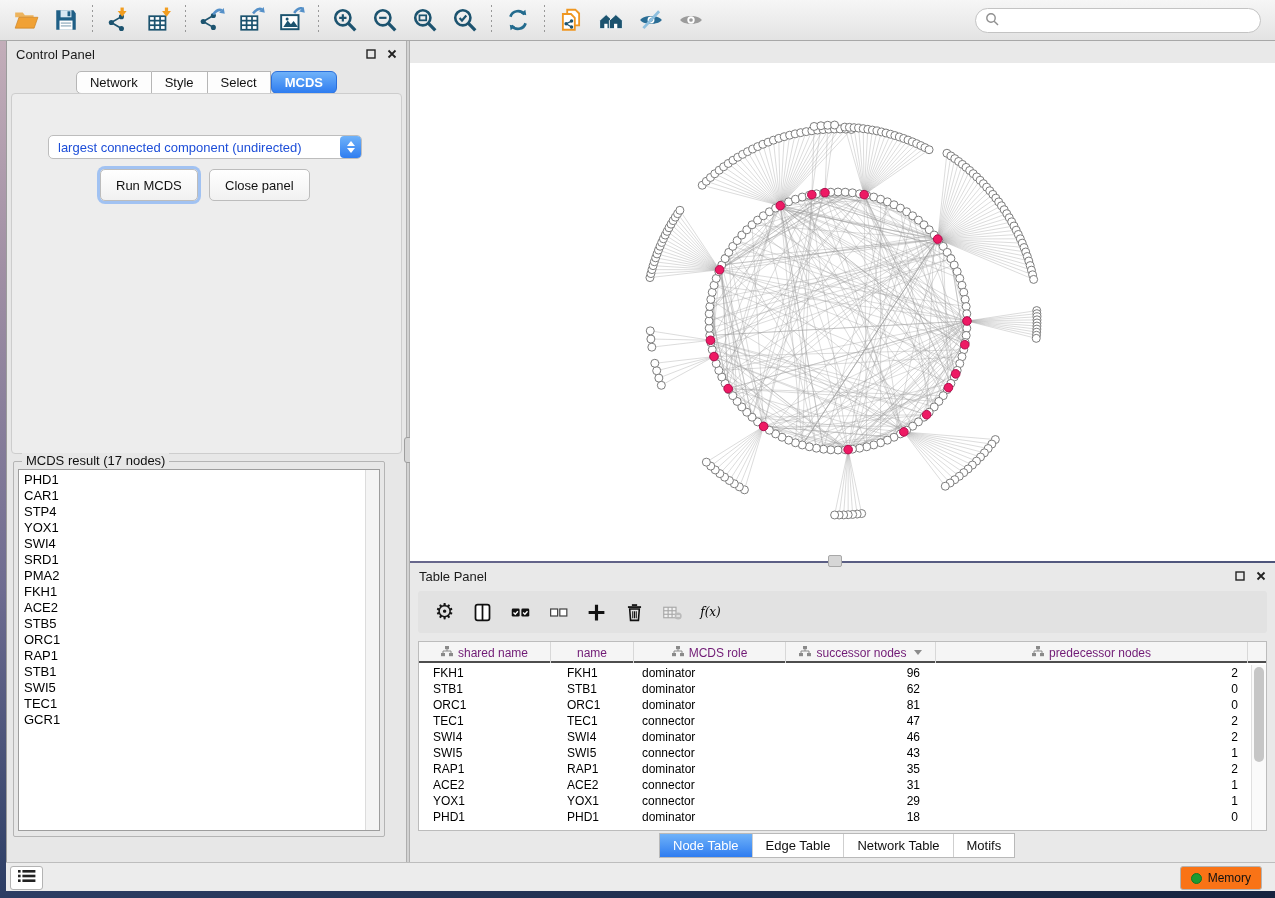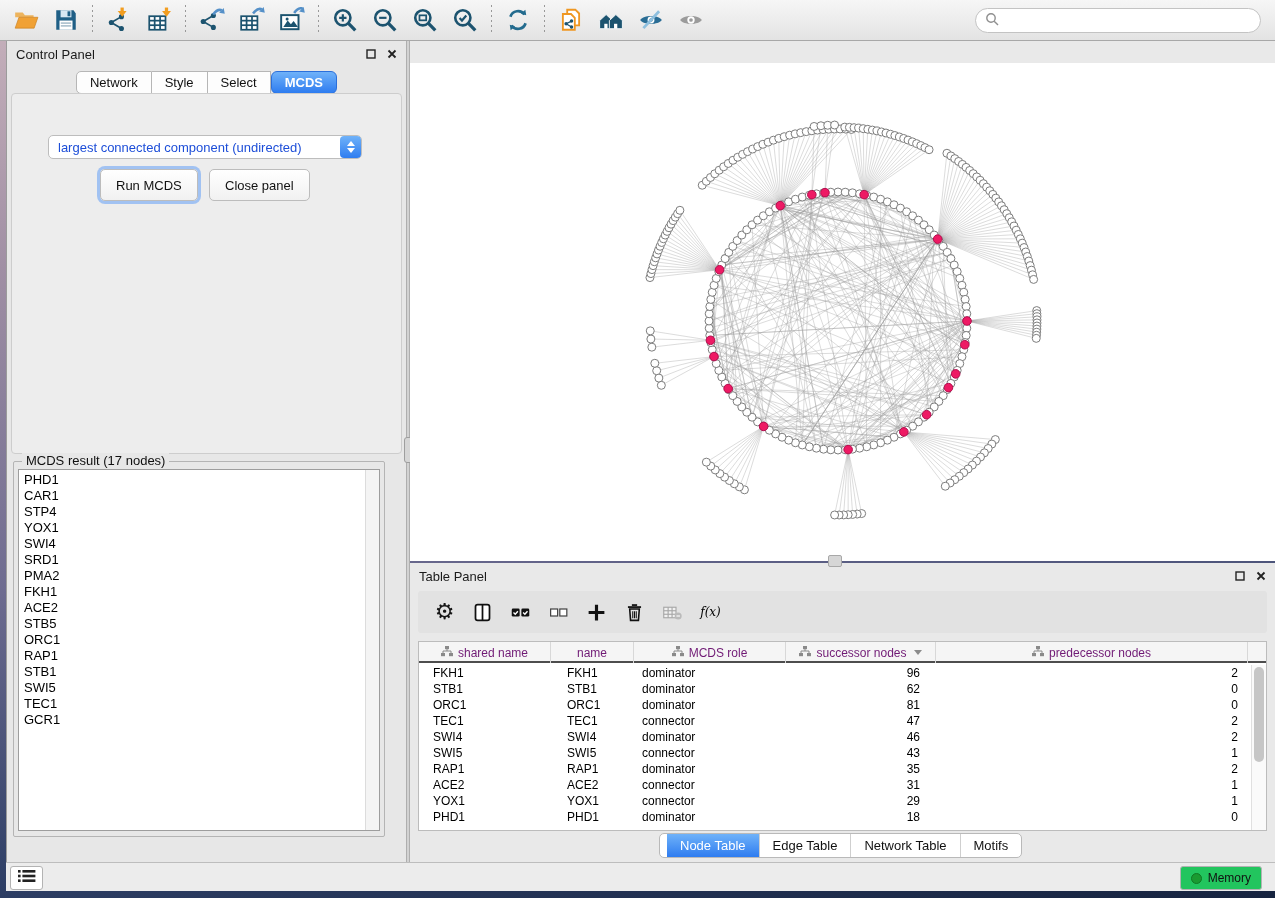--- a/index.html
+++ b/index.html
@@ -85,30 +85,30 @@
   .tr{display:flex;height:16px;}
   .td{font-size:12px;color:#000;line-height:16px;box-sizing:border-box;overflow:hidden;white-space:nowrap;}
   .td.c0{padding-left:14px;}
   .td.c1{padding-left:16px;}
   .td.c2{padding-left:8px;}
   .td.c3{text-align:right;padding-right:16px;}
   .td.c4{text-align:right;padding-right:10px;}
   #t-scroll{position:absolute;right:0;top:23px;bottom:0;width:14px;background:#fafafa;border-left:1px solid #e0e0e0;}
   #t-thumb{position:absolute;left:2px;right:2px;top:2px;height:95px;background:#c6c6c6;border-radius:5px;}
   #bottom-tabs{position:absolute;left:249px;top:270px;height:23px;display:flex;background:#fff;
-    border:1px solid #b9b9b9;border-radius:5px;overflow:hidden;padding-left:7px;}
+    border:1px solid #b9b9b9;border-radius:0;overflow:hidden;}
   .b-tab{height:23px;line-height:23px;padding:0 13px;font-size:13px;color:#111;border-left:1px solid #cfcfcf;}
   .b-tab:first-child{border-left:none;}
   .b-tab.sel{background:linear-gradient(#6fb2f9,#2e7cf0);color:#fff;}
   
   #status-bar{position:absolute;left:6px;top:862px;width:1269px;height:29px;background:#ececec;
     border-top:1px solid #bdbdbd;box-sizing:border-box;}
   #list-btn{position:absolute;left:4px;top:3px;width:31px;height:22px;background:#fff;border:1px solid #b3b3b3;
     border-radius:3px;display:flex;align-items:center;justify-content:center;}
-  #memory-btn{position:absolute;right:13px;top:3px;height:22px;background:#22c55e;border:1px solid #b3b3b3;
+  #memory-btn{position:absolute;right:13px;top:3px;height:22px;background:#f97316;border:1px solid #b3b3b3;
     border-radius:3px;display:flex;align-items:center;gap:6px;padding:0 10px;font-size:12px;color:#111;}
   #memory-dot{width:11px;height:11px;border-radius:50%;background:#1a9b31;border:1px solid #107824;box-sizing:border-box;}
 </style>
 </head>
 <body>
 
 <div id="toolbar">
   <div id="toolbar-groups">
       <div class="tbtn">
         <svg viewBox="0 0 24 24">

